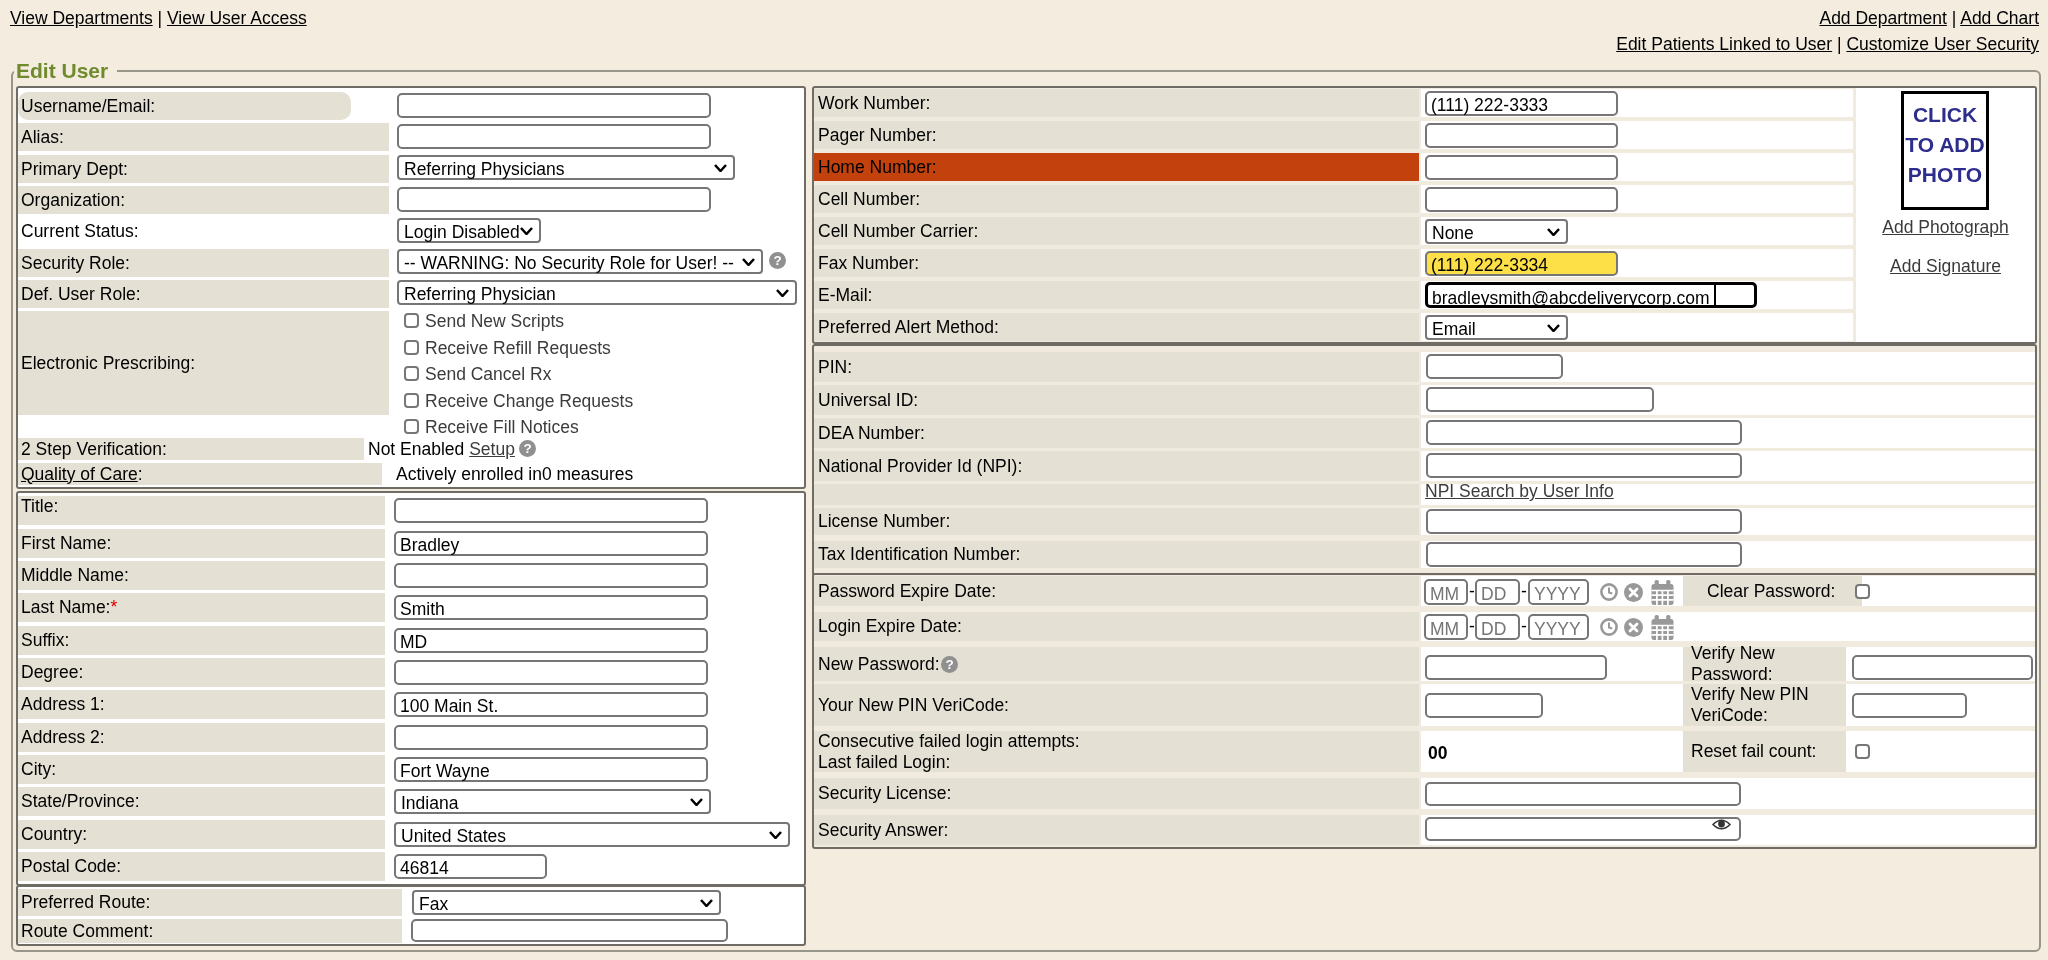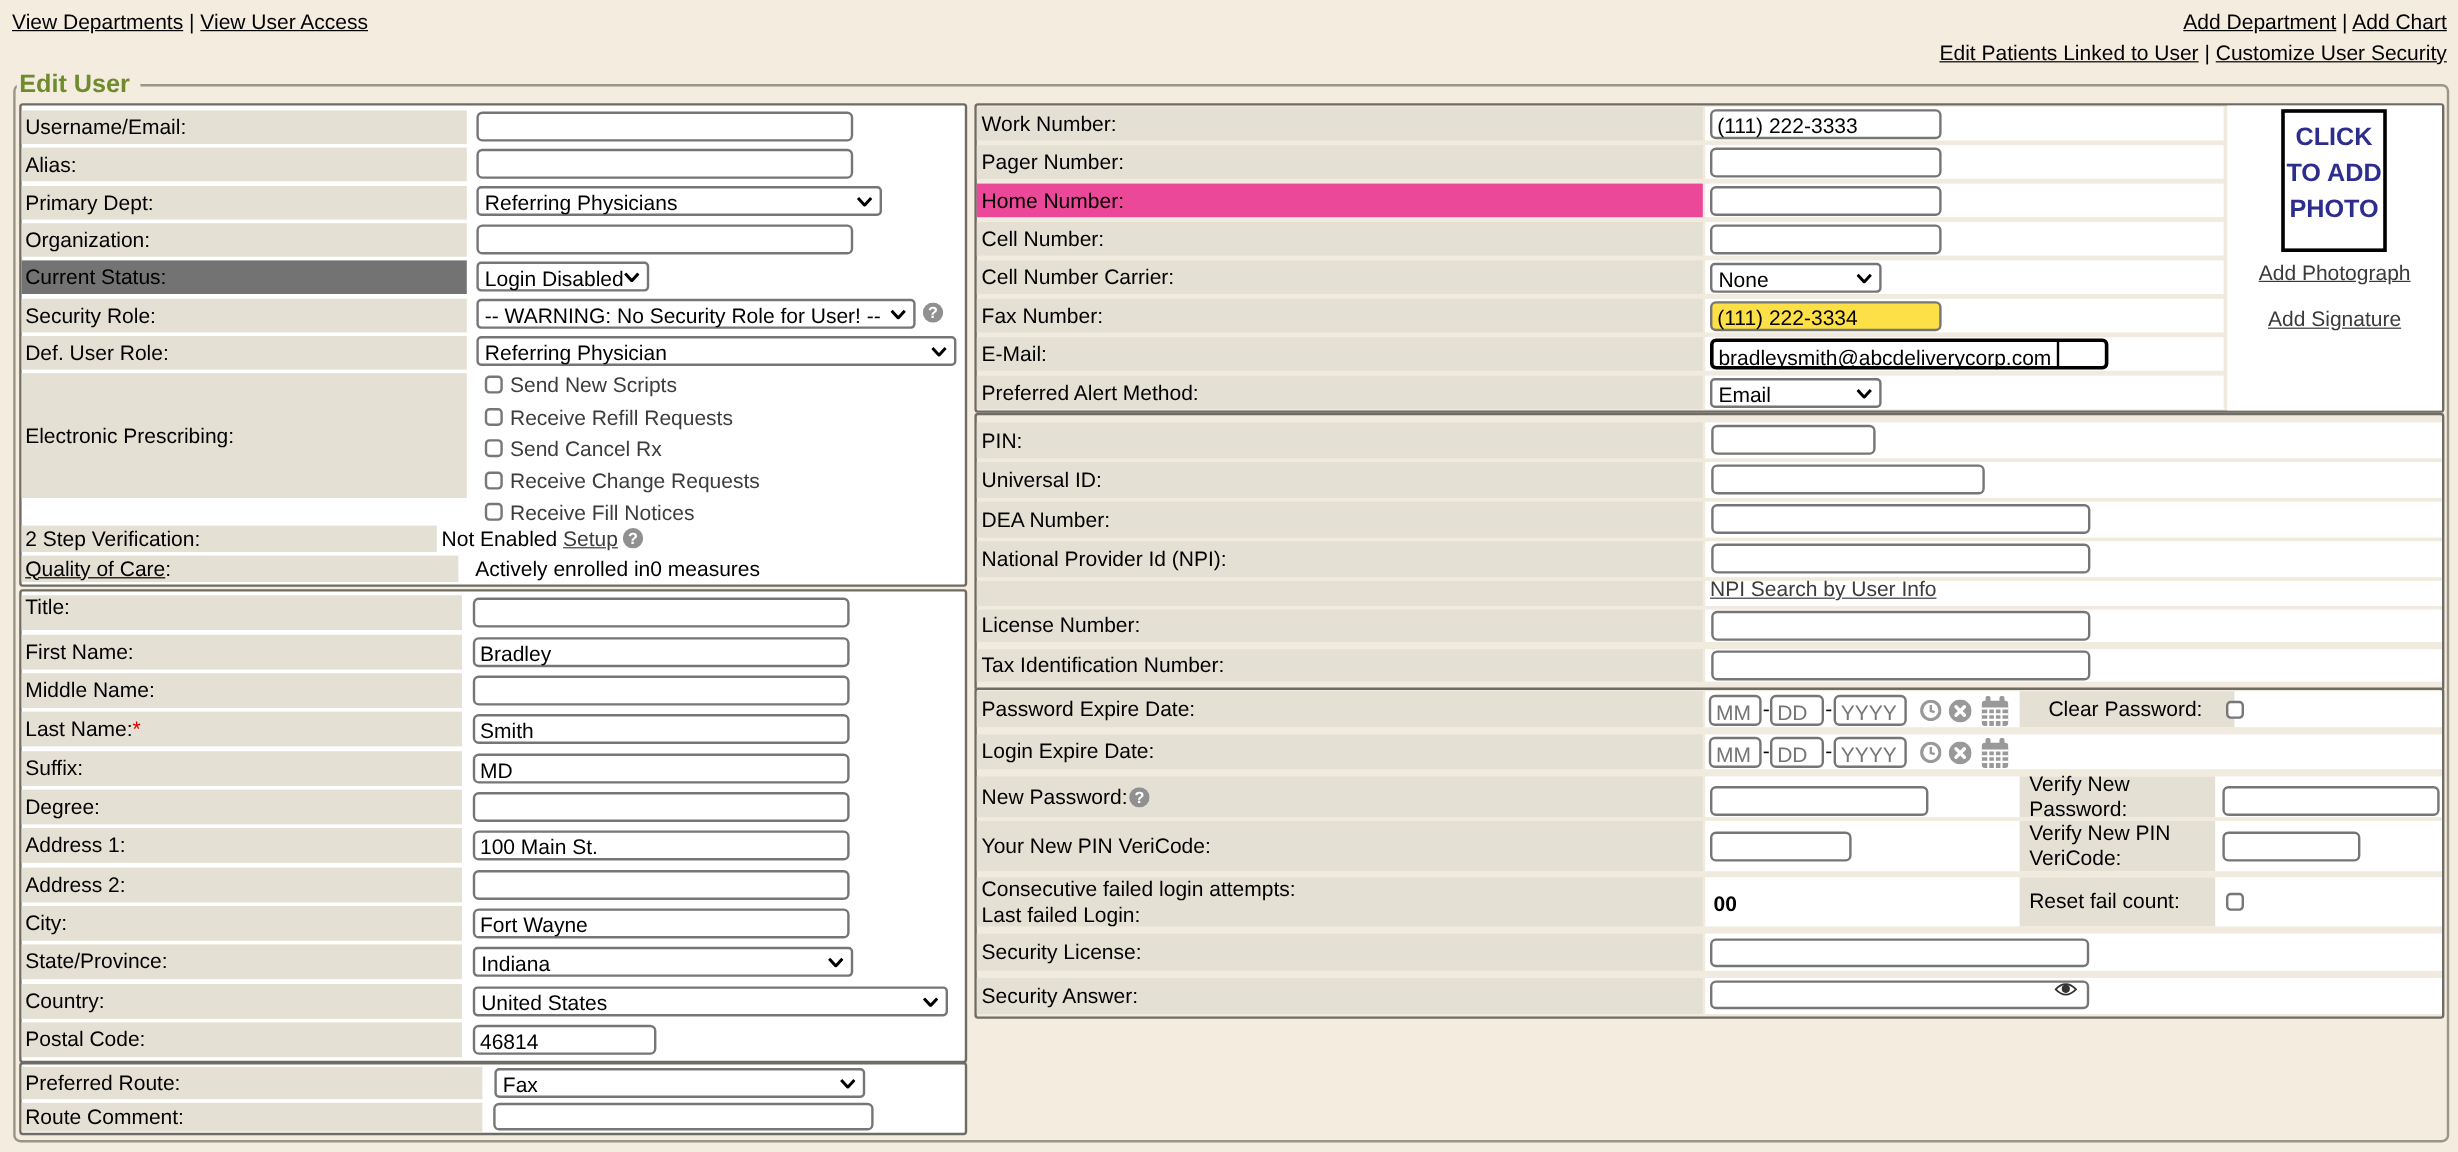--- a/index.html
+++ b/index.html
@@ -5,33 +5,33 @@
  font-family:"Liberation Sans",sans-serif;font-size:17.5px;color:#000;overflow:hidden;}
 a{color:#000;text-decoration:underline;}
 </style></head><body>
 
 <div style="position:absolute;left:10px;top:8px;"><a>View Departments</a> | <a>View User Access</a></div>
 <div style="position:absolute;right:9px;top:8px;text-align:right;"><a>Add Department</a> | <a>Add Chart</a></div>
 <div style="position:absolute;right:9px;top:34px;text-align:right;"><a>Edit Patients Linked to User</a> | <a>Customize User Security</a></div>
 <div style="position:absolute;left:11px;top:70px;width:2030px;height:882px;box-sizing:border-box;border:2px solid #98958a;border-radius:6px;"></div>
 <div style="position:absolute;left:14px;top:59px;padding:0 9px 0 2px;background:#f4ecdf;font-size:21px;font-weight:bold;color:#6f8b2d;">Edit User</div>
 <div style="position:absolute;left:16px;top:86px;width:790px;height:403px;border:2px solid #6e6c64;border-radius:3px;background:#fff;box-sizing:border-box;"></div>
-<div style="position:absolute;left:18px;top:92px;width:371px;height:28px;background:#e4e0d3;display:flex;align-items:center;">
+<div style="position:absolute;left:18px;top:92px;width:333px;height:28px;background:#e4e0d3;display:flex;align-items:center;border-radius:10px;">
     <span style="margin-left:3px;">Username/Email:</span>
   </div>
 <div style="position:absolute;left:18px;top:123px;width:371px;height:28px;background:#e4e0d3;display:flex;align-items:center;">
     <span style="margin-left:3px;">Alias:</span>
   </div>
 <div style="position:absolute;left:18px;top:155px;width:371px;height:28px;background:#e4e0d3;display:flex;align-items:center;">
     <span style="margin-left:3px;">Primary Dept:</span>
   </div>
 <div style="position:absolute;left:18px;top:186px;width:371px;height:28px;background:#e4e0d3;display:flex;align-items:center;">
     <span style="margin-left:3px;">Organization:</span>
   </div>
-<div style="position:absolute;left:18px;top:217px;width:371px;height:28px;background:#737373;display:flex;align-items:center;">
+<div style="position:absolute;left:18px;top:217px;width:371px;height:28px;background:#ffffff;display:flex;align-items:center;">
     <span style="margin-left:3px;">Current Status:</span>
   </div>
 <div style="position:absolute;left:18px;top:249px;width:371px;height:28px;background:#e4e0d3;display:flex;align-items:center;">
     <span style="margin-left:3px;">Security Role:</span>
   </div>
 <div style="position:absolute;left:18px;top:280px;width:371px;height:28px;background:#e4e0d3;display:flex;align-items:center;">
     <span style="margin-left:3px;">Def. User Role:</span>
   </div>
 <div style="position:absolute;left:18px;top:311px;width:371px;height:104px;background:#e4e0d3;display:flex;align-items:center;">
     <span style="margin-left:3px;">Electronic Prescribing:</span>
@@ -176,21 +176,21 @@
 <div style="position:absolute;left:411px;top:919px;width:317px;height:23px;border:2px solid #767676;border-radius:5px;background:#fff;box-sizing:border-box;line-height:22px;"></div>
 <div style="position:absolute;left:812px;top:86px;width:1225px;height:258px;border:2px solid #6e6c64;border-radius:3px;background:#f1ebdf;box-sizing:border-box;"></div>
 <div style="position:absolute;left:814px;top:89px;width:605px;height:28px;background:#e4e0d3;display:flex;align-items:center;">
     <span style="margin-left:4px;">Work Number:</span>
   </div>
 <div style="position:absolute;left:1421px;top:89px;width:432px;height:28px;background:#fff;"></div>
 <div style="position:absolute;left:814px;top:121px;width:605px;height:28px;background:#e4e0d3;display:flex;align-items:center;">
     <span style="margin-left:4px;">Pager Number:</span>
   </div>
 <div style="position:absolute;left:1421px;top:121px;width:432px;height:28px;background:#fff;"></div>
-<div style="position:absolute;left:814px;top:153px;width:605px;height:28px;background:#ec4899;display:flex;align-items:center;">
+<div style="position:absolute;left:814px;top:153px;width:605px;height:28px;background:#c2410c;display:flex;align-items:center;">
     <span style="margin-left:4px;">Home Number:</span>
   </div>
 <div style="position:absolute;left:1421px;top:153px;width:432px;height:28px;background:#fff;"></div>
 <div style="position:absolute;left:814px;top:185px;width:605px;height:28px;background:#e4e0d3;display:flex;align-items:center;">
     <span style="margin-left:4px;">Cell Number:</span>
   </div>
 <div style="position:absolute;left:1421px;top:185px;width:432px;height:28px;background:#fff;"></div>
 <div style="position:absolute;left:814px;top:217px;width:605px;height:28px;background:#e4e0d3;display:flex;align-items:center;">
     <span style="margin-left:4px;">Cell Number Carrier:</span>
   </div>

